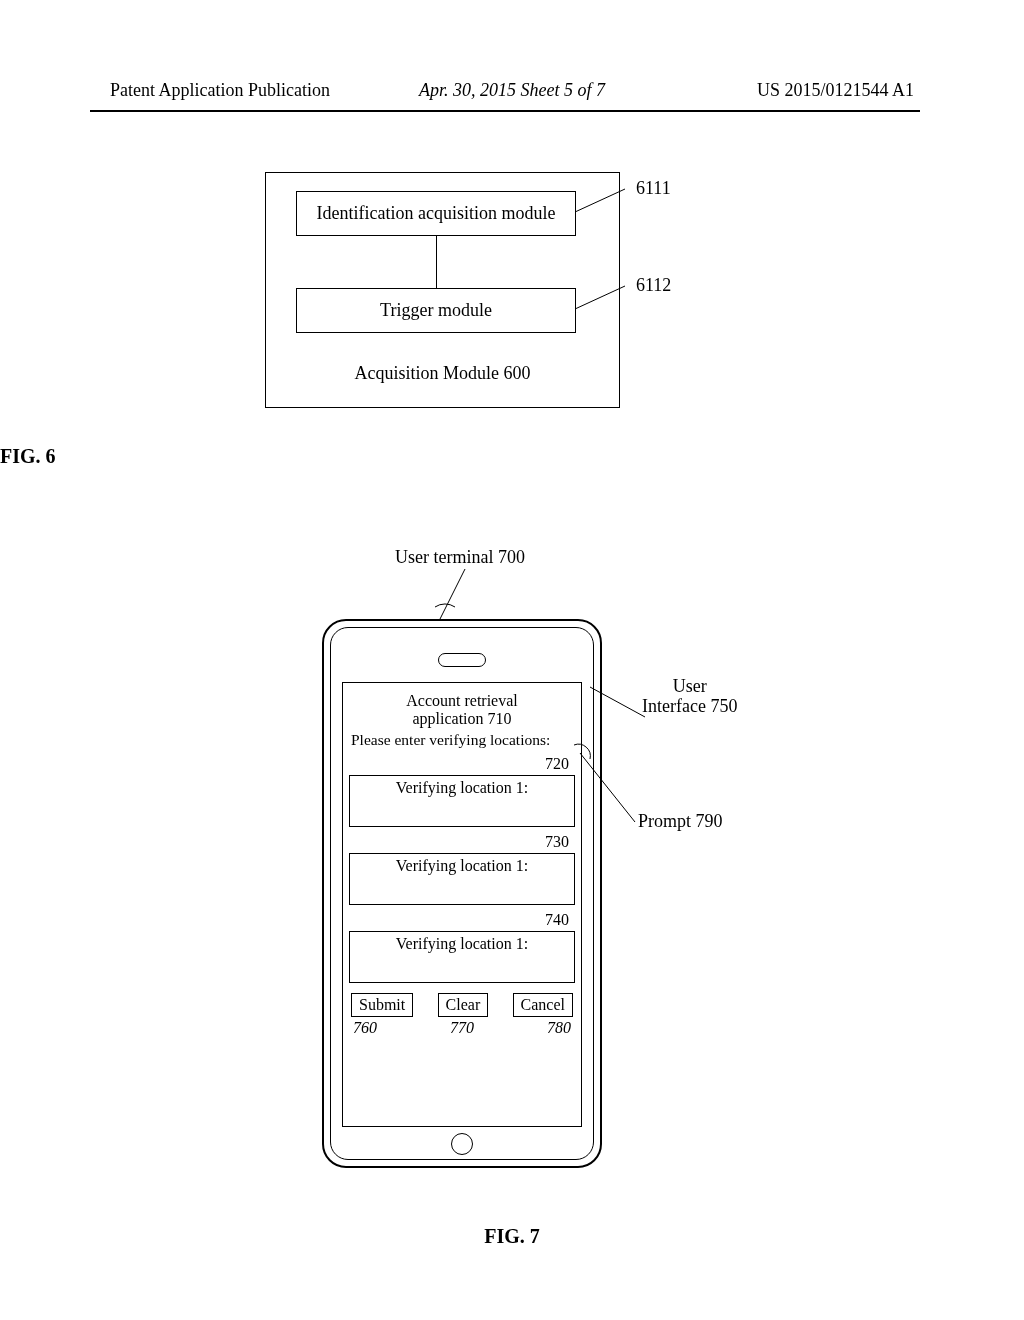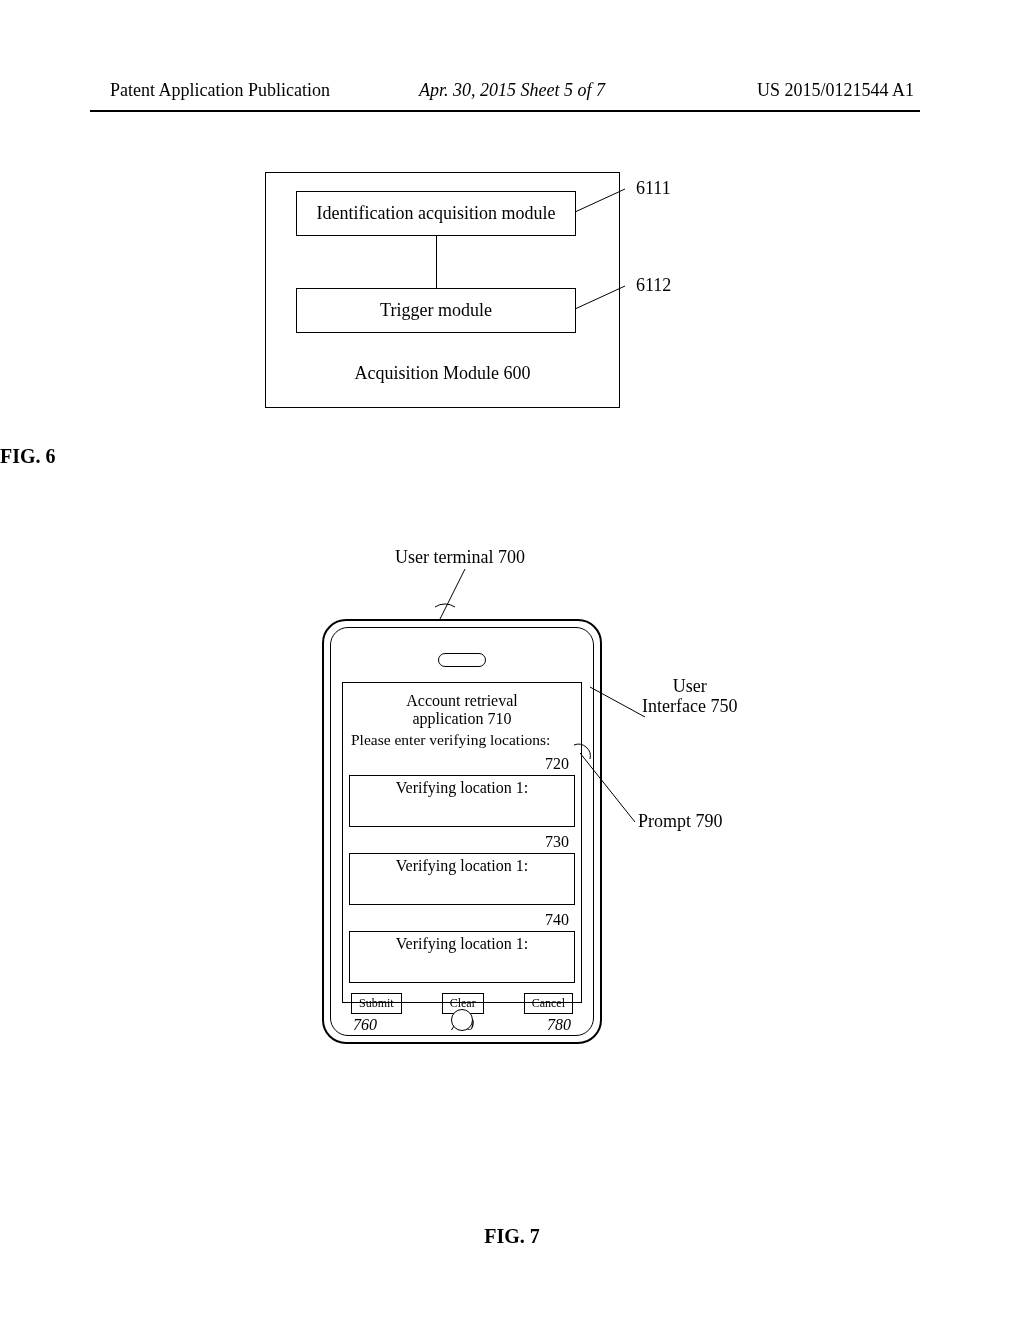--- a/index.html
+++ b/index.html
@@ -86,21 +86,21 @@
     position: absolute;
     top: 0;
     left: 395px;
     font-size: 18px;
   }
   .phone-outer {
     position: absolute;
     top: 72px;
     left: 322px;
     width: 280px;
-    height: 425px;
+    height: 549px;
     border: 2px solid #000;
     border-radius: 24px;
   }
   .phone-inner {
     position: absolute;
     top: 6px;
     left: 6px;
     right: 6px;
     bottom: 6px;
     border: 1px solid #000;
@@ -151,21 +151,21 @@
   .field-num { text-align: right; font-size: 16px; margin-top: 6px; padding-right: 6px;}
   .btn-row {
     display: flex;
     justify-content: space-between;
     margin-top: 10px;
     padding: 0 2px;
   }
   .btn {
     border: 1px solid #000;
     padding: 2px 7px;
-    font-size: 12px;
+    font-size: 16px;
   }
   .btn-num-row {
     display: flex;
     justify-content: space-between;
     font-size: 16px;
     padding: 0 4px;
     margin-top: 2px;
     font-style: italic;
   }
 

